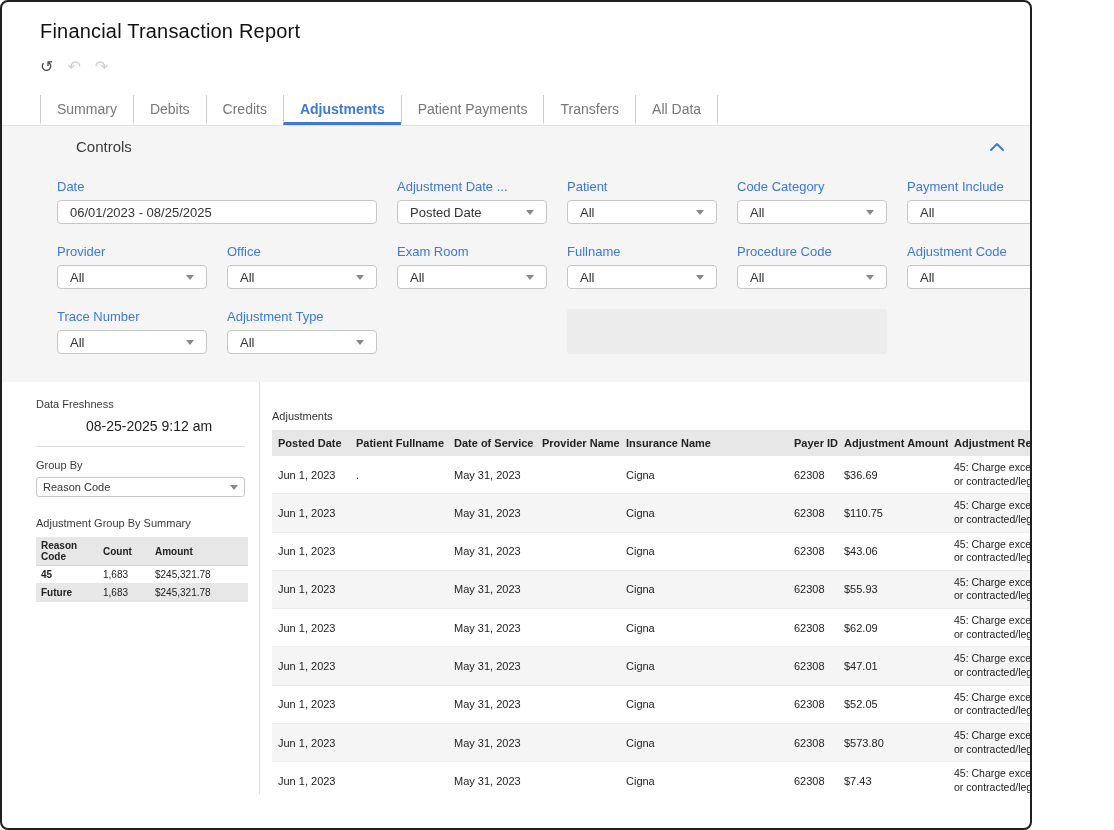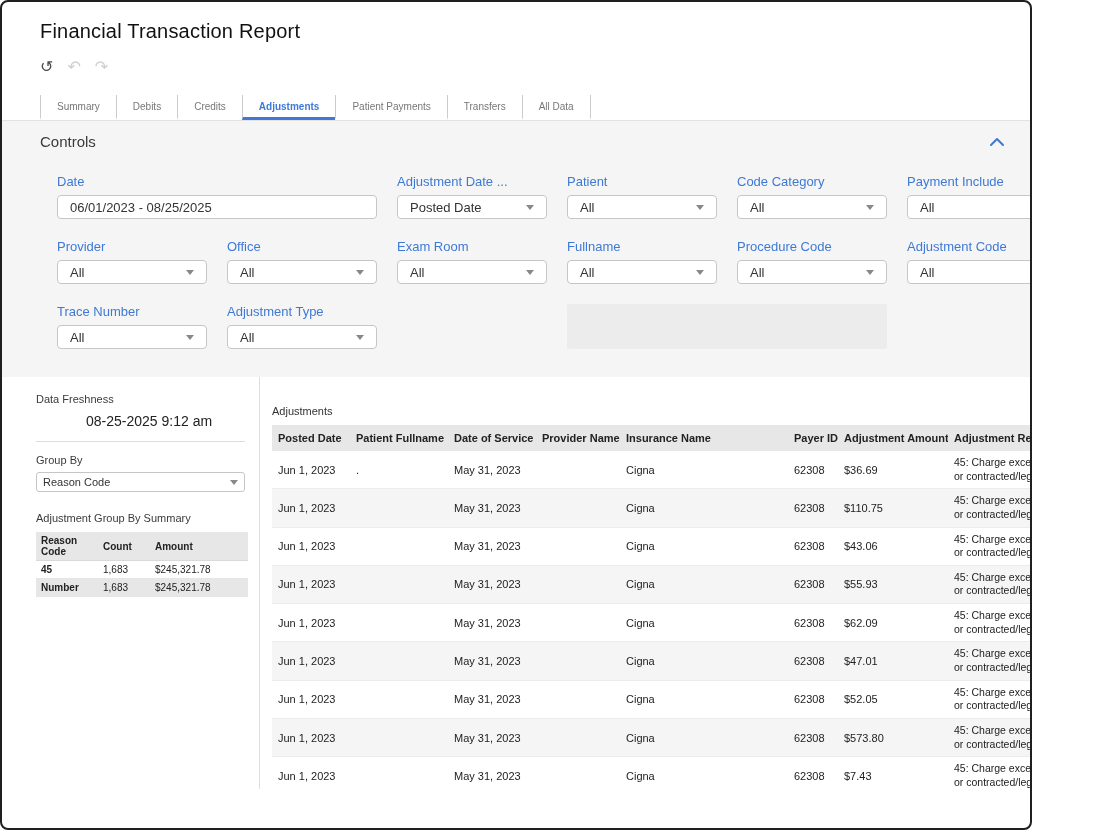--- a/index.html
+++ b/index.html
@@ -10,28 +10,28 @@
   .window { width:1032px; height:830px; border:2px solid #1f1f1f; border-radius:8px;
             overflow:hidden; background:#fff; }
 
   .page-title { font-size:20px; font-weight:500; color:#111; margin:18px 0 0 38px; letter-spacing:0.2px; }
 
   .toolbar { display:flex; gap:14px; margin:16px 0 0 38px; align-items:center; }
   .tool { font-size:16px; line-height:1; cursor:pointer; color:#4a4a4a; }
   .tool.disabled { color:#cfcfcf; }
 
   .tabs { display:flex; margin:20px 0 0 38px; }
-  .tab { padding:6px 16px 5px 16px; font-size:10px; color:#777; border-left:1px solid #ccc;
+  .tab { padding:6px 16px 5px 16px; font-size:14px; color:#777; border-left:1px solid #ccc;
          border-bottom:3px solid transparent; cursor:pointer; white-space:nowrap; }
   .tab:last-child { border-right:1px solid #ccc; }
   .tab.active { color:var(--accent); font-weight:bold; border-bottom-color:var(--accent); }
 
   .controls { background:var(--controls-bg); border-top:1px solid #e2e2e2; padding:12px 26px 28px 38px;
               position:relative; margin-top:0; }
-  .controls-title { font-size:15px; color:#3a3a3a; }
+  .controls-title { font-size:15px; color:#3a3a3a;margin-left:36px; }
   .collapse-btn { position:absolute; top:12px; right:24px; cursor:pointer; width:18px; height:18px; }
 
   .fgrid { display:grid; grid-template-columns:repeat(6,150px); column-gap:26px; row-gap:30px;
            margin:24px 0 0 17px;gap:20px; }
   .fcell.span2 { grid-column:span 2; }
   .flabel { color:var(--accent); font-size:13px; margin-bottom:6px; white-space:nowrap; }
   .fctrl { width:100%; height:24px; background:#fff; border:1px solid #c6c6c6; border-radius:4px;
            display:flex; align-items:center; justify-content:space-between; padding:0 12px;
            font-size:13px; color:#333; cursor:pointer; }
   .fctrl .fvalue { white-space:nowrap; overflow:hidden; }
@@ -237,21 +237,21 @@
             <th>Amount</th>
           </tr>
         </thead>
         <tbody>
             <tr>
               <td>45</td>
               <td>1,683</td>
               <td>$245,321.78</td>
             </tr>
             <tr class="total">
-              <td>Number</td>
+              <td>Future</td>
               <td>1,683</td>
               <td>$245,321.78</td>
             </tr>
           </tbody>
       </table>
     </div>
 
     <div class="main">
       <div class="adj-title">Adjustments</div>
       <table class="adj">

